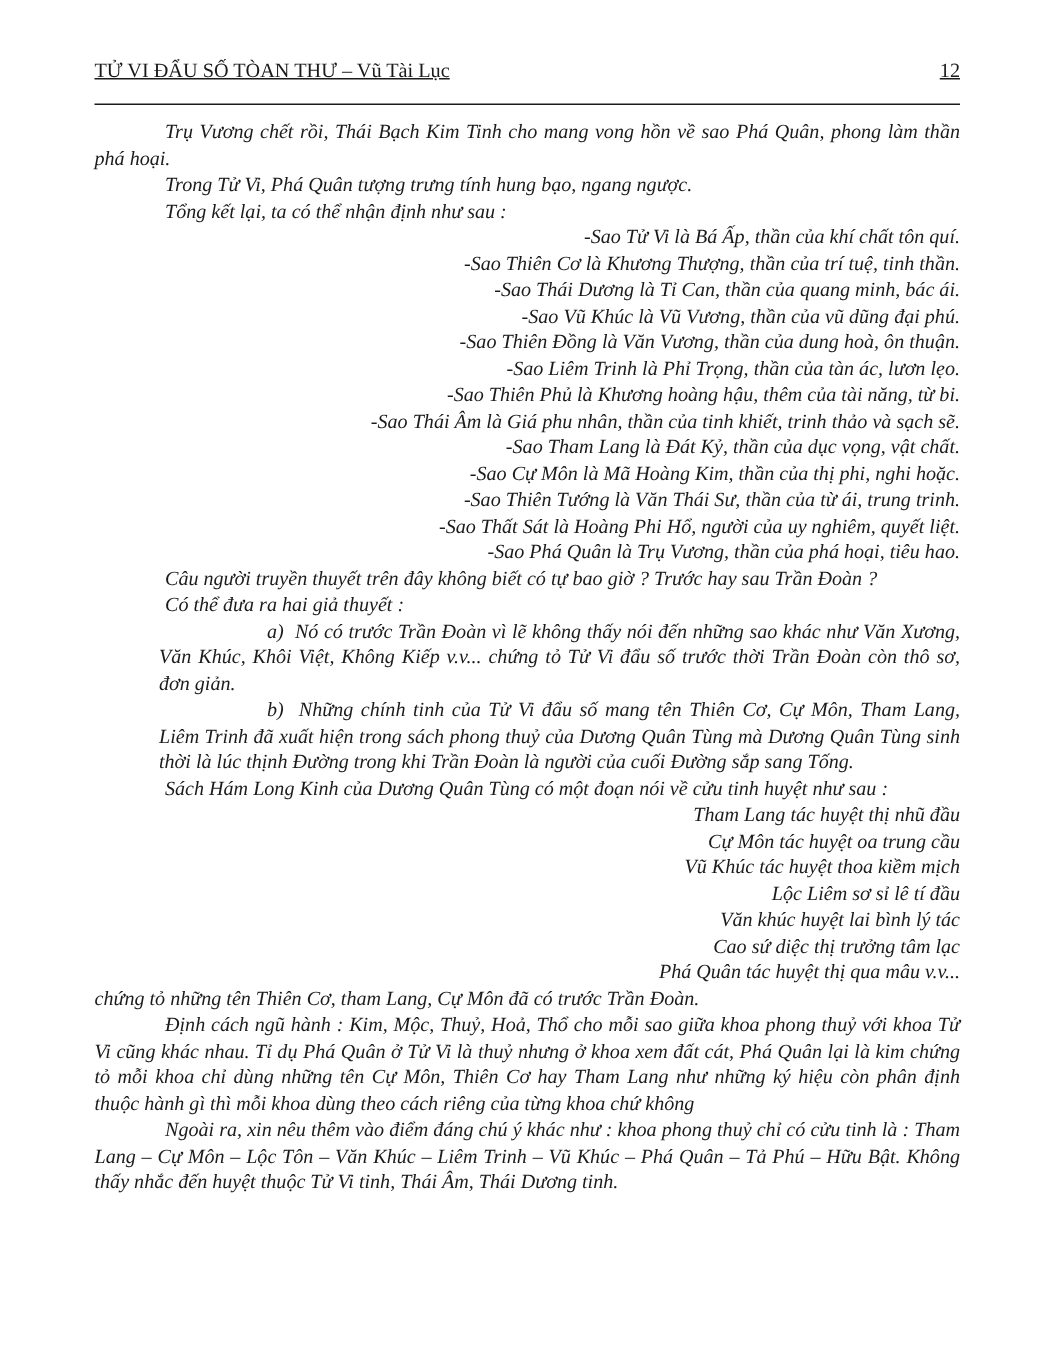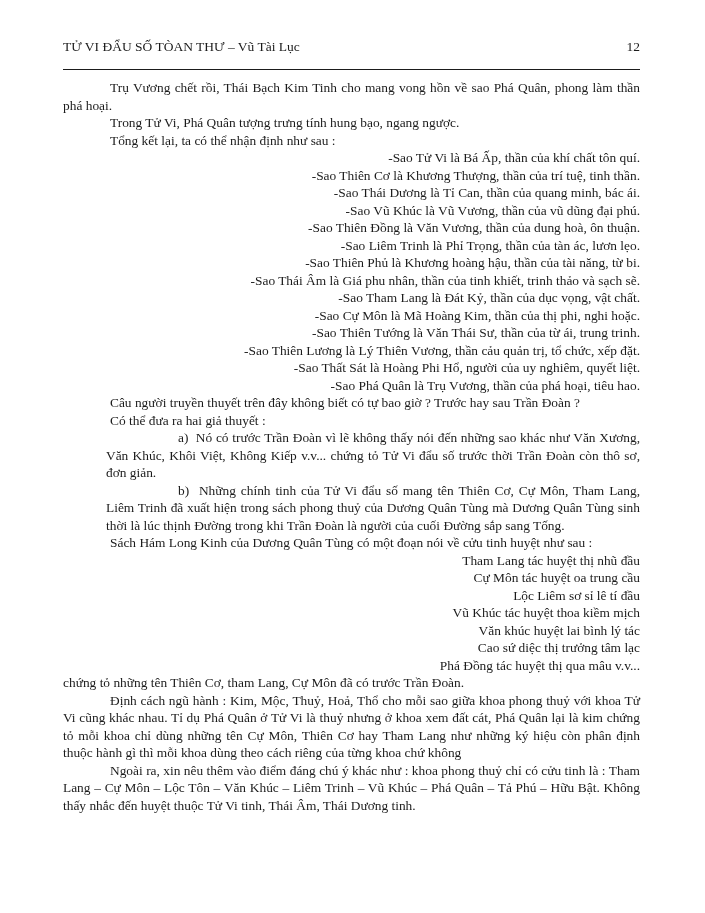--- a/index.html
+++ b/index.html
@@ -16,30 +16,32 @@
   }
   .inner {
     padding: 38px 65px 0 63px;
   }
   .header {
     display: flex;
     justify-content: space-between;
     align-items: flex-start;
     font-size: 13.5px;
     line-height: 17px;
+    text-decoration: underline;
   }
   .rule {
     border: 0;
     border-top: 1.6px solid #1b1b1b;
     margin: 14px 0 9px 0;
   }
   .bodytext {
     font-size: 13.4px;
     line-height: 17.5px;
     text-align: justify;
+    font-style: italic;
   }
   .bodytext p { margin: 0; text-indent: 47px; }
   .bodytext p.noindent { text-indent: 0; }
   .bodytext p.sub { text-indent: 72px; margin-left: 43px; }
   .li { padding-left: 67px; text-align: right; }
   .dash { display: inline-block; width: 22px; }
   .verse { padding-left: 102px; text-align: right; }
 </style>
 </head>
 <body>
@@ -57,44 +59,43 @@
       <p>Trong Tử Vi, Phá Quân tượng trưng tính hung bạo, ngang ngược.</p>
       <p>Tổng kết lại, ta có thể nhận định như sau :</p>
 
       <div>
         <div class="li"><span class="dash">-</span><span>Sao Tử Vi là Bá Ấp, thần của khí chất tôn quí.</span></div>
         <div class="li"><span class="dash">-</span><span>Sao Thiên Cơ là Khương Thượng, thần của trí tuệ, tinh thần.</span></div>
         <div class="li"><span class="dash">-</span><span>Sao Thái Dương là Tỉ Can, thần của quang minh, bác ái.</span></div>
         <div class="li"><span class="dash">-</span><span>Sao Vũ Khúc là Vũ Vương, thần của vũ dũng đại phú.</span></div>
         <div class="li"><span class="dash">-</span><span>Sao Thiên Đồng là Văn Vương, thần của dung hoà, ôn thuận.</span></div>
         <div class="li"><span class="dash">-</span><span>Sao Liêm Trinh là Phỉ Trọng, thần của tàn ác, lươn lẹo.</span></div>
-        <div class="li"><span class="dash">-</span><span>Sao Thiên Phủ là Khương hoàng hậu, thần của tài năng, từ bi.</span></div>
+        <div class="li"><span class="dash">-</span><span>Sao Thiên Phủ là Khương hoàng hậu, thêm của tài năng, từ bi.</span></div>
         <div class="li"><span class="dash">-</span><span>Sao Thái Âm là Giá phu nhân, thần của tinh khiết, trinh thảo và sạch sẽ.</span></div>
         <div class="li"><span class="dash">-</span><span>Sao Tham Lang là Đát Kỷ, thần của dục vọng, vật chất.</span></div>
         <div class="li"><span class="dash">-</span><span>Sao Cự Môn là Mã Hoàng Kim, thần của thị phi, nghi hoặc.</span></div>
         <div class="li"><span class="dash">-</span><span>Sao Thiên Tướng là Văn Thái Sư, thần của từ ái, trung trinh.</span></div>
-        <div class="li"><span class="dash">-</span><span>Sao Thiên Lương là Lý Thiên Vương, thần cảu quản trị, tổ chức, xếp đặt.</span></div>
         <div class="li"><span class="dash">-</span><span>Sao Thất Sát là Hoàng Phi Hổ, người của uy nghiêm, quyết liệt.</span></div>
         <div class="li"><span class="dash">-</span><span>Sao Phá Quân là Trụ Vương, thần của phá hoại, tiêu hao.</span></div>
       </div>
 
       <p>Câu người truyền thuyết trên đây không biết có tự bao giờ ? Trước hay sau Trần Đoàn ?</p>
       <p>Có thể đưa ra hai giả thuyết :</p>
       <p class="sub">a)&nbsp; Nó có trước Trần Đoàn vì lẽ không thấy nói đến những sao khác như Văn Xương, Văn Khúc, Khôi Việt, Không Kiếp v.v... chứng tỏ Tử Vi đẩu số trước thời Trần Đoàn còn thô sơ, đơn giản.</p>
       <p class="sub">b)&nbsp; Những chính tinh của Tử Vi đẩu số mang tên Thiên Cơ, Cự Môn, Tham Lang, Liêm Trinh đã xuất hiện trong sách phong thuỷ của Dương Quân Tùng mà Dương Quân Tùng sinh thời là lúc thịnh Đường trong khi Trần Đoàn là người của cuối Đường sắp sang Tống.</p>
       <p>Sách Hám Long Kinh của Dương Quân Tùng có một đoạn nói về cửu tinh huyệt như sau :</p>
 
       <div class="verse">
         <div>Tham Lang tác huyệt thị nhũ đầu</div>
         <div>Cự Môn tác huyệt oa trung cầu</div>
+        <div>Vũ Khúc tác huyệt thoa kiềm mịch</div>
         <div>Lộc Liêm sơ sỉ lê tí đầu</div>
-        <div>Vũ Khúc tác huyệt thoa kiềm mịch</div>
         <div>Văn khúc huyệt lai bình lý tác</div>
         <div>Cao sứ diệc thị trưởng tâm lạc</div>
-        <div>Phá Đồng tác huyệt thị qua mâu v.v...</div>
+        <div>Phá Quân tác huyệt thị qua mâu v.v...</div>
       </div>
 
       <p class="noindent">chứng tỏ những tên Thiên Cơ, tham Lang, Cự Môn đã có trước Trần Đoàn.</p>
       <p>Định cách ngũ hành : Kim, Mộc, Thuỷ, Hoả, Thổ cho mỗi sao giữa khoa phong thuỷ với khoa Tử Vi cũng khác nhau. Tỉ dụ Phá Quân ở Tử Vi là thuỷ nhưng ở khoa xem đất cát, Phá Quân lại là kim chứng tỏ mỗi khoa chỉ dùng những tên Cự Môn, Thiên Cơ hay Tham Lang như những ký hiệu còn phân định thuộc hành gì thì mỗi khoa dùng theo cách riêng của từng khoa chứ không</p>
       <p>Ngoài ra, xin nêu thêm vào điểm đáng chú ý khác như : khoa phong thuỷ chỉ có cửu tinh là : Tham Lang – Cự Môn – Lộc Tôn – Văn Khúc – Liêm Trinh – Vũ Khúc – Phá Quân – Tả Phú – Hữu Bật. Không thấy nhắc đến huyệt thuộc Tử Vi tinh, Thái Âm, Thái Dương tinh.</p>
     </div>
   </div>
 </div>
 
 </body></html>

